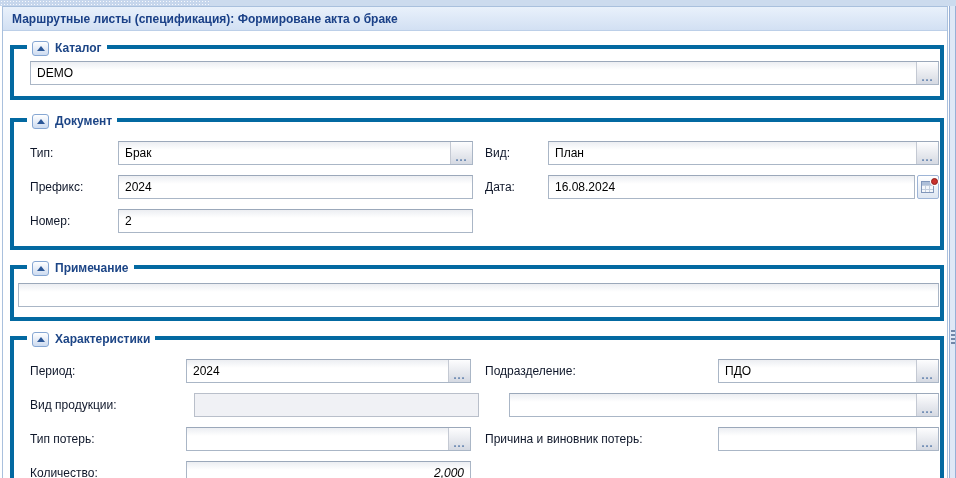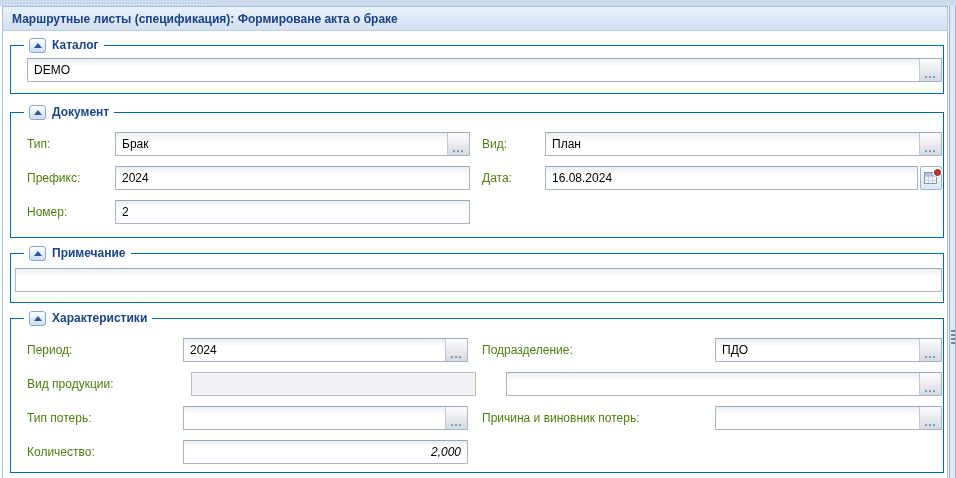--- a/index.html
+++ b/index.html
@@ -33,21 +33,21 @@
   .titlebar {
     height:24px; display:flex; align-items:center; padding:0 9px;
     background:linear-gradient(#e9f1fb, #d2e0f3);
     border-bottom:1px solid #bccfe8;
     font-weight:bold; color:#1a4087; font-size:12px;
   }
   .panel-body { position:relative; height:447px; background:#fff; }
 
   
   .group {
-    position:relative; border:1px solid #0369a1;
+    position:relative; border:4px solid #0369a1;
     margin:0 3px 0 7px;
   }
   .group .legend {
     position:absolute; top:-9px; left:13px; background:#ffffff;
     padding:0 5px; display:flex; align-items:center; gap:6px;
     font-weight:bold; color:#1c4586; line-height:16px; white-space:nowrap;
   }
   .collapse-btn {
     width:17px; height:15px; border:1px solid #86a7d3; border-radius:3px;
     background:linear-gradient(#ffffff, #cddbf0);
@@ -63,21 +63,21 @@
   .g-note     { margin-top:15px; padding:14px 1px 10px 4px; }
   .g-chars    { margin-top:15px; padding:19px 1px 8px  16px; }
 
   .row { display:grid; align-items:center; margin-bottom:10px; }
   .row:last-child { margin-bottom:0;border-radius:9px; }
   .row-doc  { grid-template-columns:88px 355px 12px 63px 1fr; }
   .row-char { grid-template-columns:156px 285px 14px 233px 1fr; }
   .row-char-full { grid-template-columns:156px 285px 14px 1fr;gap:8px; }
   .row-half { grid-template-columns:156px 285px 1fr; }
   .row-single { grid-template-columns:1fr; }
-  .lbl { color:#4d7c0f; padding-right:6px; white-space:nowrap; }
+  .lbl { color:#0f172a; padding-right:6px; white-space:nowrap; }
 
   .fld { position:relative; height:24px; }
   .fld input {
     width:100%; height:24px; border:1px solid #aab6c6; border-top-color:#9ba8ba;
     padding:0 6px; font:12px "Liberation Sans", sans-serif; color:#000;
     background:linear-gradient(#eceef2, #ffffff 8px); outline:none;
   }
   .fld.with-btn input { padding-right:28px; }
   .fld.disabled input { background:#f0f1f5; border-color:#b9bfca; }
   .fld input.num { text-align:right;font-style:italic; }

